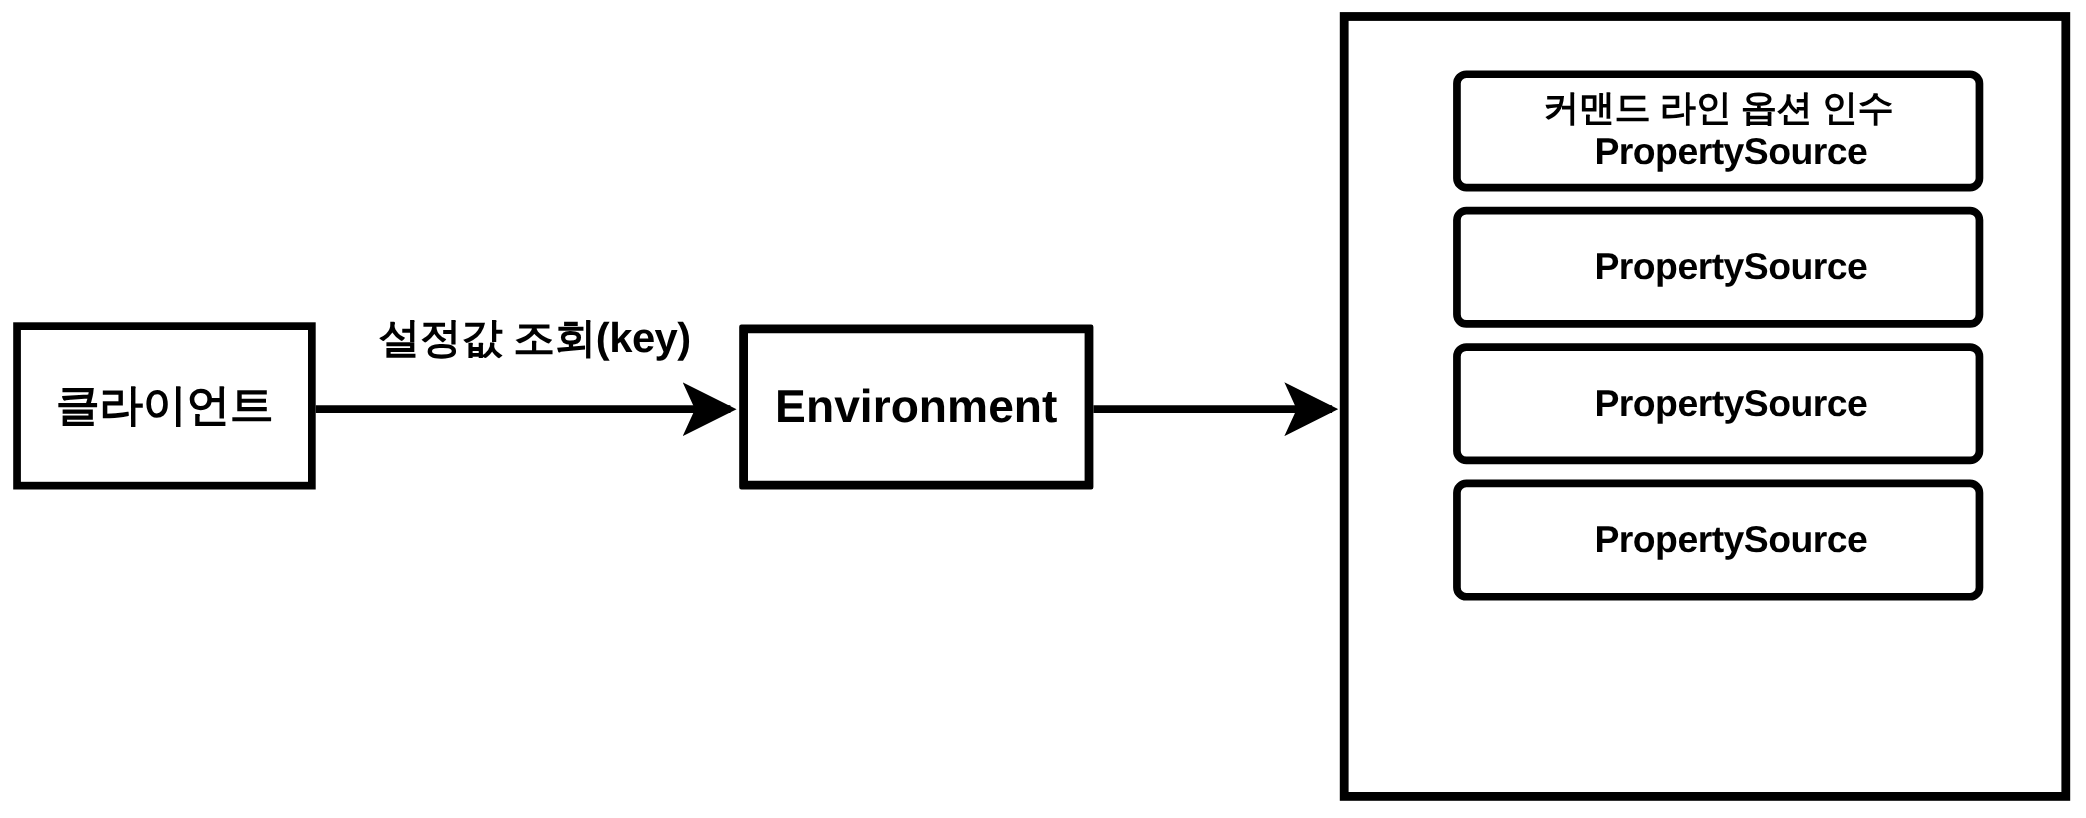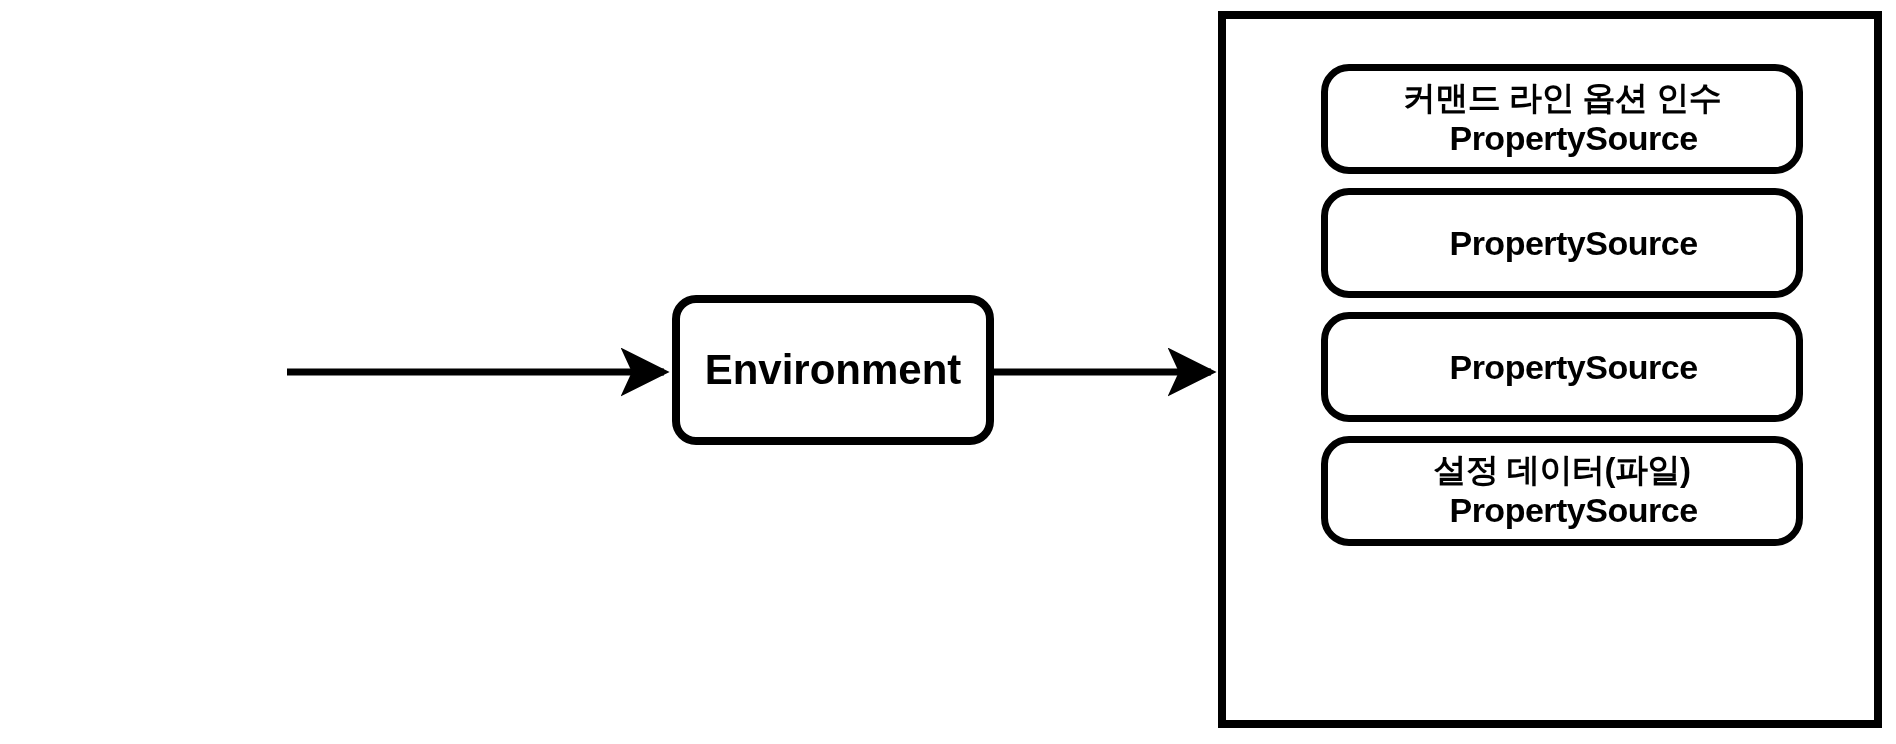--- a/index.html
+++ b/index.html
@@ -46,21 +46,21 @@
 
   
   .env-box {
     position: absolute;
     left: 672px;
     top: 295px;
     width: 322px;
     height: 150px;
     box-sizing: border-box;
     border: 8px solid #000000;
-    border-radius: 24px;
+    border-radius: 2px;
     background: #ffffff;
     display: flex;
     align-items: center;
     justify-content: center;
   }
   .env-box .label {
     font-size: 42px;
     font-weight: 700;
     line-height: 1.1;
     white-space: nowrap;
@@ -107,21 +107,21 @@
     left: 95px;
     top: 45px;
     width: 482px;
   }
 
   .ps-box {
     box-sizing: border-box;
     width: 482px;
     height: 110px;
     border: 7px solid #000000;
-    border-radius: 28px;
+    border-radius: 12px;
     background: #ffffff;
     display: flex;
     flex-direction: column;
     align-items: center;
     justify-content: center;
     margin-bottom: 14px;
   }
   .ps-box:last-child { margin-bottom: 0; }
 
   .ps-box .line1 {
@@ -138,21 +138,25 @@
     line-height: 1.18;
     white-space: nowrap;
     margin-left: 23px;
   }
 </style>
 </head>
 <body>
 
 <div id="diagram">
 
+  <div class="client-box">
+    <span class="label">클라이언트</span>
+  </div>
 
+  <div class="arrow-label">설정값 조회(key)</div>
 
   <div class="env-box">
     <span class="label">Environment</span>
   </div>
 
   <svg class="arrows" viewBox="0 0 1896 744">
     <defs>
       <marker id="arrowhead" markerWidth="7" markerHeight="7" refX="6.2" refY="3.5" orient="auto" markerUnits="strokeWidth">
         <path d="M 0 0 L 7 3.5 L 0 7 L 1.6 3.5 Z" fill="#000000"></path>
       </marker>
@@ -171,20 +175,19 @@
 
       <div class="ps-box">
         <span class="line2">PropertySource</span>
       </div>
 
       <div class="ps-box">
         <span class="line2">PropertySource</span>
       </div>
 
       <div class="ps-box">
-        <span class="line1">설정 데이터(파일)</span>
         <span class="line2">PropertySource</span>
       </div>
 
     </div>
   </div>
 
 </div>
 
 </body></html>

